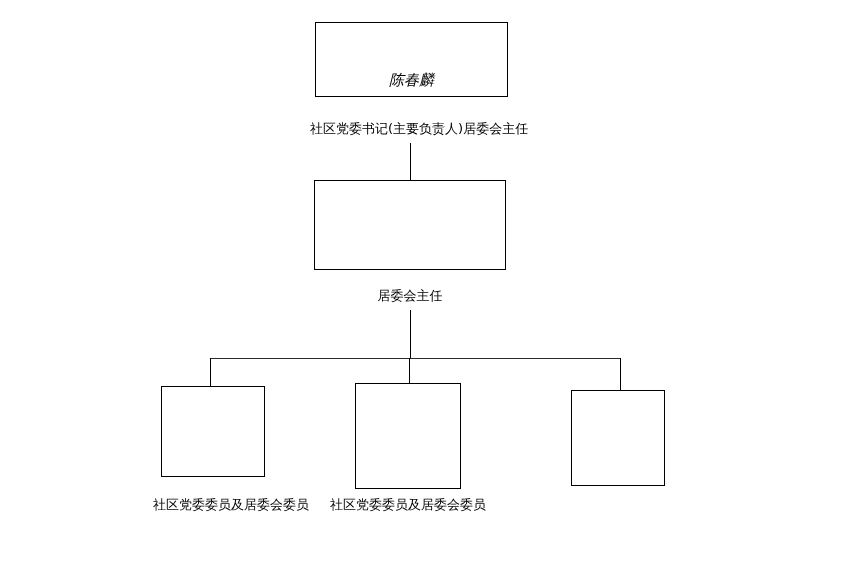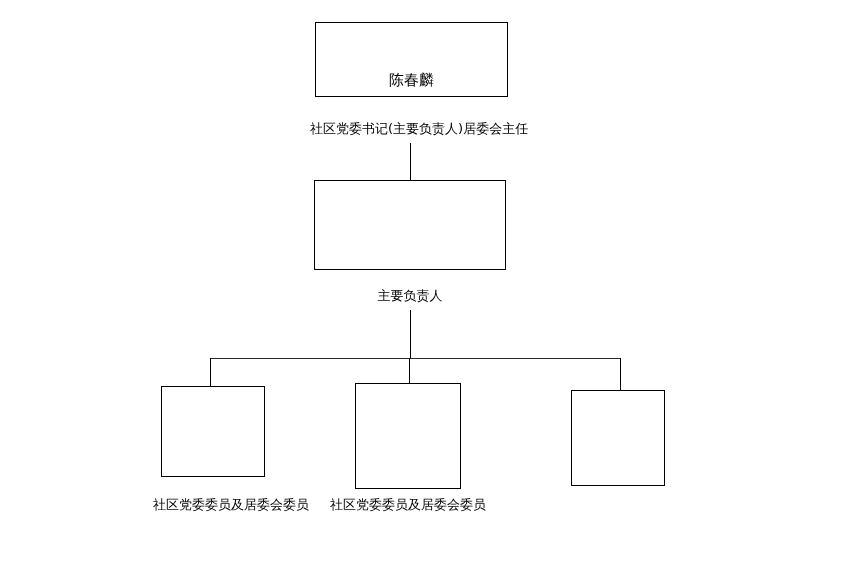--- a/index.html
+++ b/index.html
@@ -16,20 +16,21 @@
     width: 868px;
     height: 571px;
     background: #ffffff;
     overflow: hidden;
   }
   .node-box {
     position: absolute;
     box-sizing: border-box;
     border: 1px solid #000000;
     background: #ffffff;
+    font-style: italic;
   }
   .node-label {
     position: absolute;
     left: 0;
     right: 0;
     text-align: center;
     font-size: 15px;
     line-height: 18px;
     white-space: nowrap;
     color: #000000;
@@ -88,21 +89,21 @@
 
   <div class="node-box" id="box-chen">
     <div class="node-label" id="label-chen">陈春麟</div>
   </div>
   <div class="role-caption" id="caption-chen">社区党委书记(主要负责人)居委会主任</div>
   <div class="connector-v" id="line-chen-down"></div>
 
   <div class="node-box" id="box-deng">
     <div class="node-label" id="label-deng">邓就强</div>
   </div>
-  <div class="role-caption" id="caption-deng">主要负责人</div>
+  <div class="role-caption" id="caption-deng">居委会主任</div>
   <div class="connector-v" id="line-deng-down"></div>
 
   <div class="connector-h" id="bus-h"></div>
   <div class="connector-v" id="drop-left"></div>
   <div class="connector-v" id="drop-middle"></div>
   <div class="connector-v" id="drop-right"></div>
 
   <div class="node-box" id="box-li">
     
   </div>

